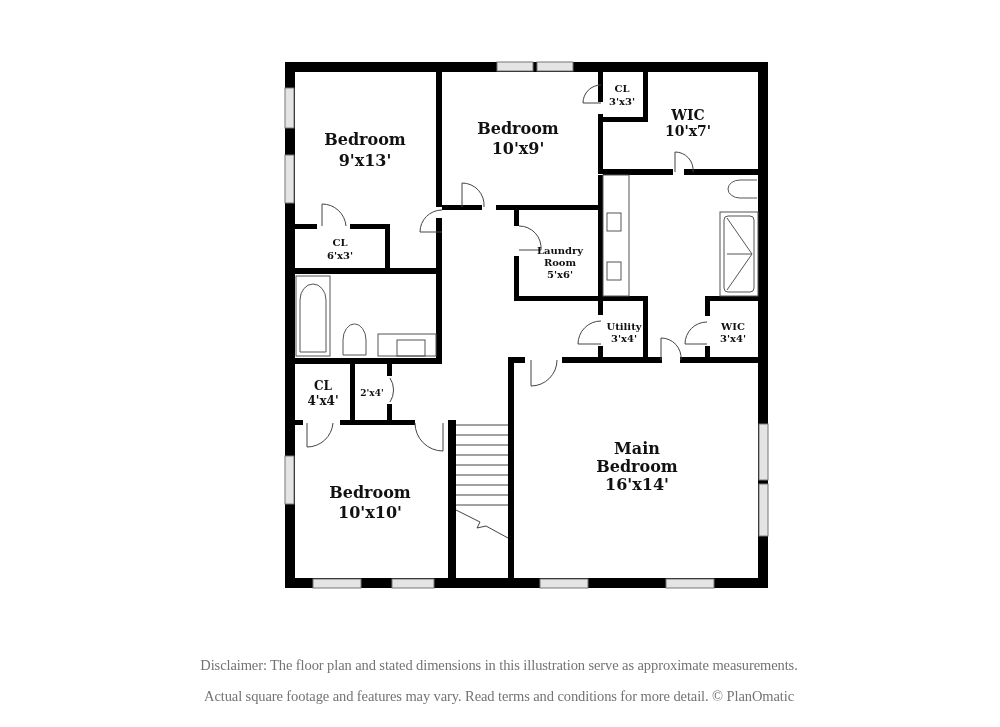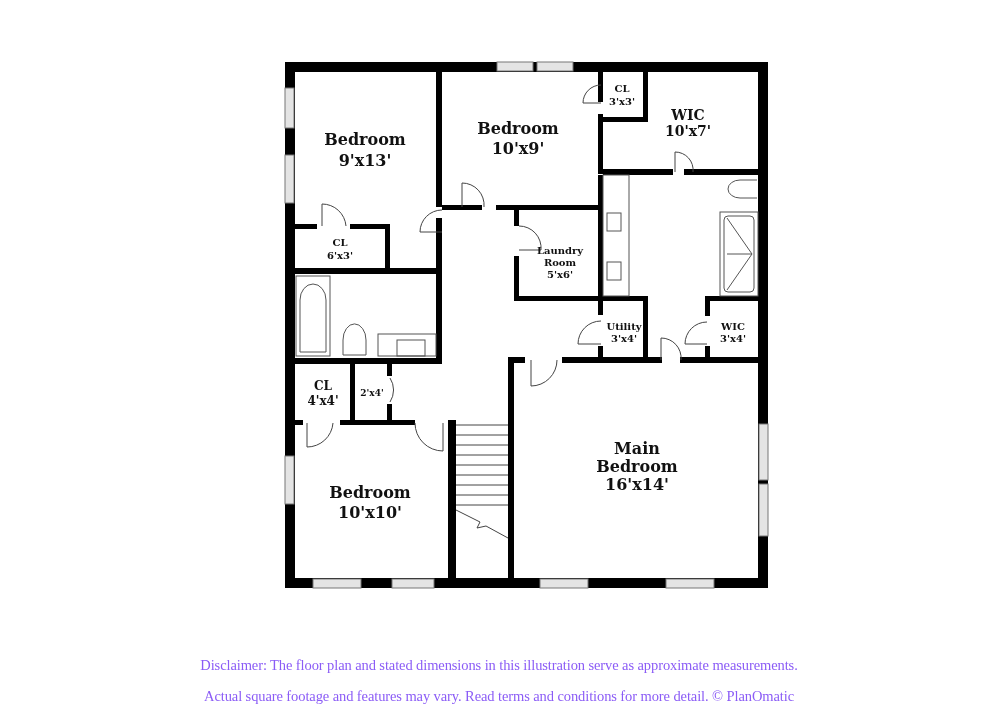--- a/index.html
+++ b/index.html
@@ -1,19 +1,19 @@
 <!DOCTYPE html>
 <html><head>
 <meta charset="utf-8">
 <style>
   html, body { margin:0; padding:0; background:#ffffff; }
   body { width:1000px; height:727px; position:relative; overflow:hidden; font-family:"DejaVu Serif", serif; }
   #plan { position:absolute; left:0; top:0; width:1000px; height:727px; }
   .lbl { font-family:"DejaVu Serif", serif; font-weight:bold; fill:#111; text-anchor:middle; }
-  .disclaimer { position:absolute; left:0; width:998px; text-align:center; font-family:"Liberation Serif", serif; font-size:14.5px; color:#8b5cf6; letter-spacing:-0.1px; }
+  .disclaimer { position:absolute; left:0; width:998px; text-align:center; font-family:"Liberation Serif", serif; font-size:14.5px; color:#737373; letter-spacing:-0.1px; }
   #disc1 { top:657px; }
   #disc2 { top:688px; }
 </style>
 </head>
 <body>
 
 <svg id="plan" viewBox="0 0 1000 727" xmlns="http://www.w3.org/2000/svg">
   <g fill="#000">
 
     <rect x="285" y="62" width="483" height="10"></rect>

